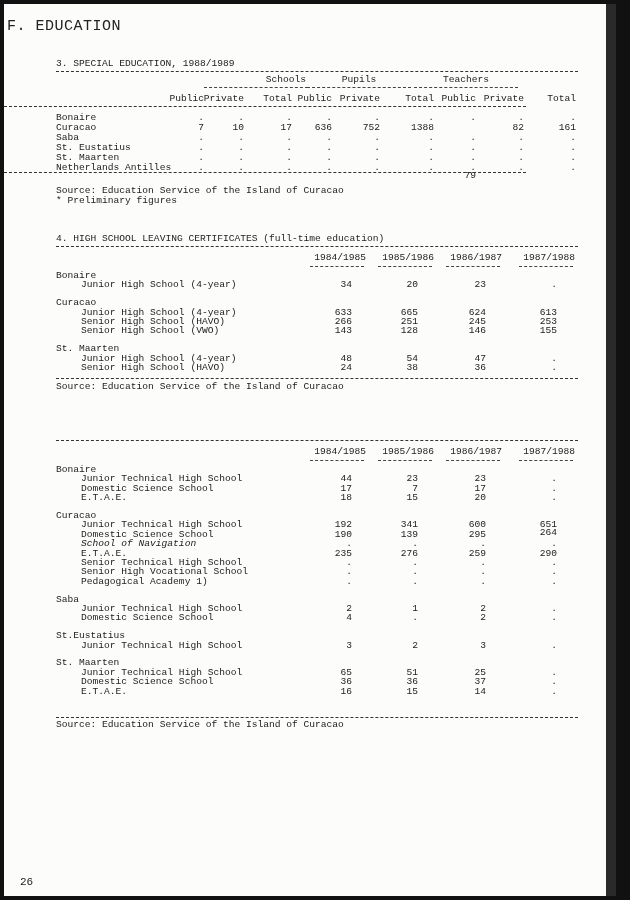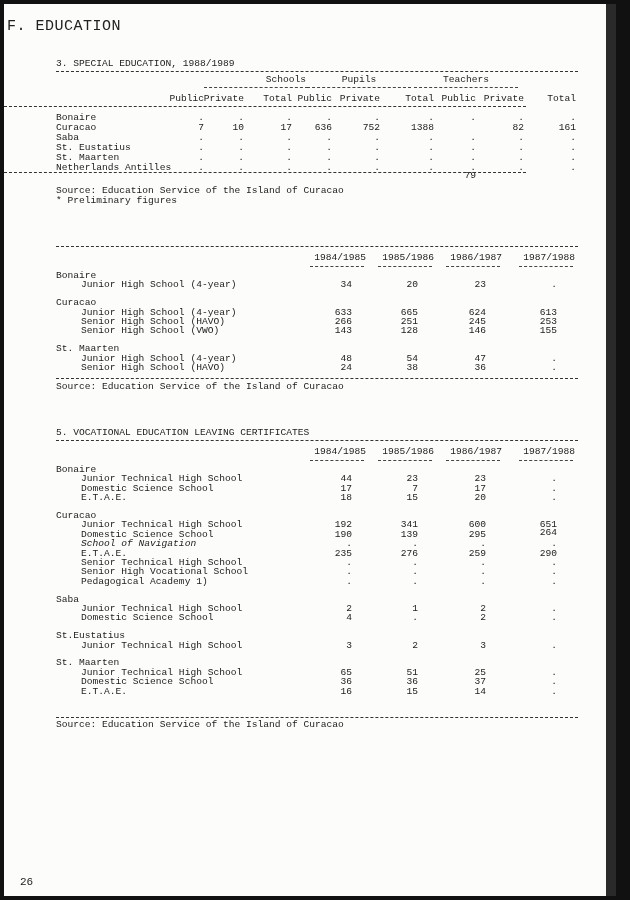--- a/index.html
+++ b/index.html
@@ -98,20 +98,21 @@
       <div class="cell r" style="top:159px;left:336px;width:40px;">.</div>
       <div class="cell r" style="top:159px;left:390px;width:40px;">.</div>
       <div class="cell r" style="top:159px;left:432px;width:40px;">.</div>
       <div class="cell r" style="top:159px;left:480px;width:40px;">.</div>
       <div class="cell r" style="top:159px;left:532px;width:40px;">.</div>
       <div class="rule" style="top:168px;left:0;"></div>
     </div>
   <div class="sec" style="top:182px">Source: Education Service of the Island of Curacao</div>
   <div class="sec" style="top:192px">* Preliminary figures</div>
 
+  <div class="sec" style="top:230px">4. HIGH SCHOOL LEAVING CERTIFICATES (full-time education)</div>
   <div class="rule" style="top:242px"></div>
   <div id="t4">
       <div class="cell r" style="top:249px;left:304px;width:58px;">1984/1985</div>
       <div class="shortrule" style="top:262px;left:306px;width:54px;"></div>
       <div class="cell r" style="top:249px;left:372px;width:58px;">1985/1986</div>
       <div class="shortrule" style="top:262px;left:374px;width:54px;"></div>
       <div class="cell r" style="top:249px;left:440px;width:58px;">1986/1987</div>
       <div class="shortrule" style="top:262px;left:442px;width:54px;"></div>
       <div class="cell r" style="top:249px;left:513px;width:58px;">1987/1988</div>
       <div class="shortrule" style="top:262px;left:515px;width:54px;"></div>
@@ -145,21 +146,20 @@
       <div class="cell r" style="top:349.5999999999998px;left:513px;width:40px;">.</div>
       <div class="cell" style="top:358.9999999999998px;left:77px;">Senior High School (HAVO)</div>
       <div class="cell r" style="top:358.9999999999998px;left:308px;width:40px;">24</div>
       <div class="cell r" style="top:358.9999999999998px;left:374px;width:40px;">38</div>
       <div class="cell r" style="top:358.9999999999998px;left:442px;width:40px;">36</div>
       <div class="cell r" style="top:358.9999999999998px;left:513px;width:40px;">.</div>
     </div>
   <div class="rule" style="top:374px"></div>
   <div class="sec" style="top:378px">Source: Education Service of the Island of Curacao</div>
 
-  <div class="sec" style="top:424px">5. VOCATIONAL EDUCATION LEAVING CERTIFICATES</div>
   <div class="rule" style="top:436px"></div>
   <div id="t5">
       <div class="cell r" style="top:443px;left:304px;width:58px;">1984/1985</div>
       <div class="shortrule" style="top:456px;left:306px;width:54px;"></div>
       <div class="cell r" style="top:443px;left:372px;width:58px;">1985/1986</div>
       <div class="shortrule" style="top:456px;left:374px;width:54px;"></div>
       <div class="cell r" style="top:443px;left:440px;width:58px;">1986/1987</div>
       <div class="shortrule" style="top:456px;left:442px;width:54px;"></div>
       <div class="cell r" style="top:443px;left:513px;width:58px;">1987/1988</div>
       <div class="shortrule" style="top:456px;left:515px;width:54px;"></div>

